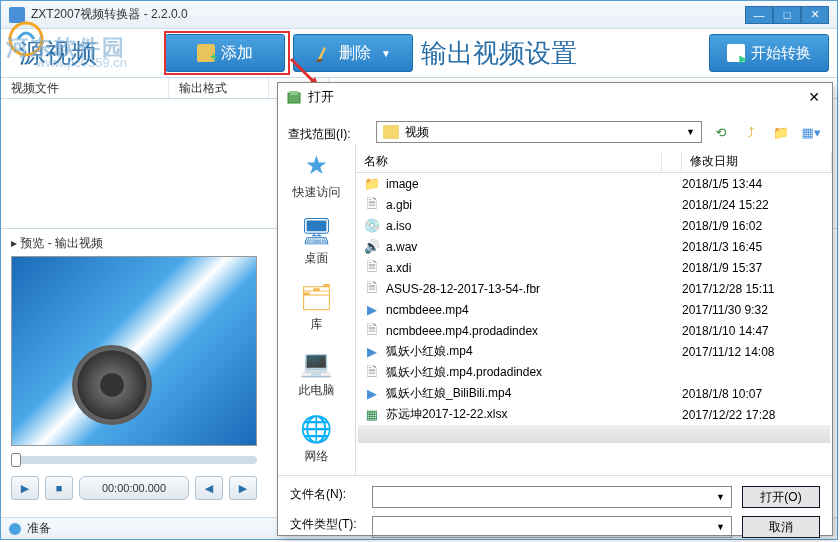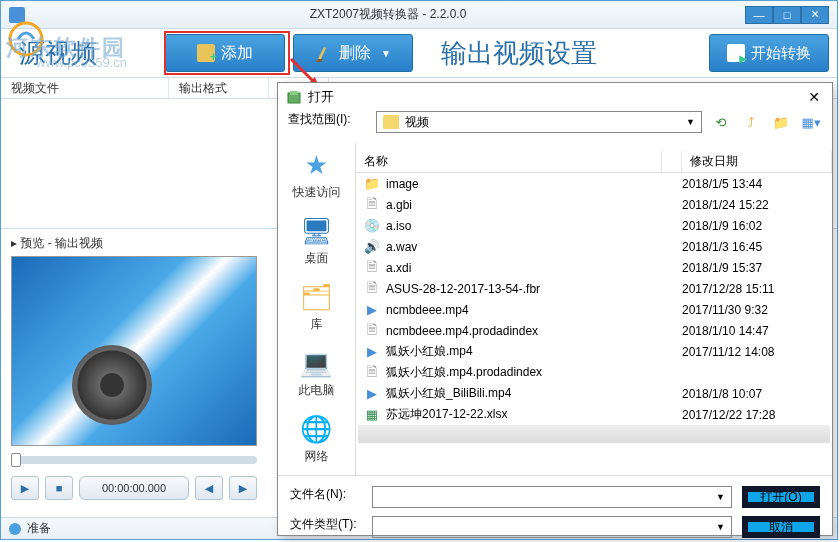--- a/index.html
+++ b/index.html
@@ -2,42 +2,42 @@
 <html><head>
 <meta charset="utf-8">
 <style>
 * { margin: 0; padding: 0; box-sizing: border-box; font-family: "Microsoft YaHei", SimSun, sans-serif; }
 body { width: 840px; height: 542px; position: relative; background: #fff; overflow: hidden; }
 
 
 .main-window { width: 838px; height: 540px; border: 1px solid #5a9fd4; background: #fff; position: absolute; }
 .title-bar { height: 28px; background: linear-gradient(#f5f9fc, #e8f0f7); display: flex; align-items: center; padding: 0 8px; border-bottom: 1px solid #c8dce9; }
 .title-bar .app-icon { width: 16px; height: 16px; background: #4a90d9; border-radius: 2px; margin-right: 6px; }
-.title-bar .title { font-size: 12px; color: #333; flex: 1; text-align: center; }
+.title-bar .title { font-size: 12px; color: #333; flex: 1; }
 .win-btns { display: flex; gap: 0; }
 .win-btn { width: 28px; height: 18px; display: flex; align-items: center; justify-content: center; font-size: 11px; cursor: pointer; background: #3b8ed0; color: #fff; border: 1px solid #2a6fa8; }
 .win-btn.close { background: #3b8ed0; }
 
 .watermark { position: absolute; top: 32px; left: 5px; font-size: 22px; color: rgba(120,170,210,0.6); z-index: 10; font-weight: bold; letter-spacing: 2px; }
 .watermark .url { position: absolute; top: 22px; left: 30px; font-size: 13px; color: rgba(140,180,215,0.6); font-weight: normal; letter-spacing: 0; }
 .logo-wm { position: absolute; top: 18px; left: 5px; width: 40px; height: 40px; z-index: 9; }
 
 
 .toolbar { height: 48px; background: #fff; display: flex; align-items: center; padding: 4px 8px; gap: 8px; }
 .src-label { width: 148px; height: 40px; font-size: 26px; color: #2a6fa8; font-family: KaiTi, serif; display: flex; align-items: center; padding-left: 10px; }
 .btn-add { width: 120px; height: 38px; background: linear-gradient(#4aa3e0, #2980c9); border: 1px solid #1a6fa8; border-radius: 3px; display: flex; align-items: center; justify-content: center; color: #fff; font-size: 16px; cursor: pointer; gap: 6px; }
 .btn-add .ico { width: 18px; height: 18px; background: #e8c45a; border-radius: 2px; position: relative; }
 .btn-add .ico::after { content: "+"; position: absolute; right: -2px; bottom: -2px; color: #3c8; font-weight: bold; font-size: 12px; }
 .red-box { position: absolute; top: 30px; left: 163px; width: 126px; height: 44px; border: 2px solid #e03030; z-index: 20; pointer-events: none; }
 .arrow { position: absolute; top: 56px; left: 288px; z-index: 20; }
 .arrow svg { width: 40px; height: 40px; }
 .btn-del { width: 120px; height: 38px; background: linear-gradient(#4aa3e0, #2980c9); border: 1px solid #1a6fa8; border-radius: 3px; display: flex; align-items: center; justify-content: center; color: #fff; font-size: 16px; cursor: pointer; gap: 6px; }
 .btn-del .ico { width: 18px; height: 18px; }
 .btn-del .dd { font-size: 10px; margin-left: 4px; }
-.out-label { margin-left: 20px; font-size: 26px; color: #2a6fa8; font-family: KaiTi, serif; flex: 1; }
+.out-label { font-size: 26px; color: #2a6fa8; font-family: KaiTi, serif; flex: 1; }
 .btn-start { width: 120px; height: 38px; background: linear-gradient(#4aa3e0, #2980c9); border: 1px solid #1a6fa8; border-radius: 3px; display: flex; align-items: center; justify-content: center; color: #fff; font-size: 15px; cursor: pointer; gap: 6px; }
 .btn-start .ico { width: 18px; height: 18px; background: #fff; border-radius: 2px; position: relative; }
 .btn-start .ico::after { content: "▶"; color: #3c8; font-size: 10px; position: absolute; right: -2px; bottom: -2px; }
 
 
 .cols { height: 22px; border-top: 1px solid #c8dce9; border-bottom: 1px solid #c8dce9; display: flex; align-items: center; font-size: 12px; color: #333; }
 .cols div { padding: 0 10px; border-right: 1px solid #e0e8ef; height: 100%; display: flex; align-items: center; }
 .col1 { width: 168px; }
 .col2 { width: 100px; }
 .col3 { width: 60px; }
@@ -62,21 +62,21 @@
 
 .status { position: absolute; bottom: 0; left: 0; right: 0; height: 22px; background: linear-gradient(#f5f9fc, #e8f0f7); border-top: 1px solid #c8dce9; display: flex; align-items: center; padding: 0 8px; font-size: 12px; color: #333; gap: 6px; }
 .status .dot { width: 12px; height: 12px; background: #4aa3e0; border-radius: 50%; }
 
 
 .open-dialog { position: absolute; top: 82px; left: 277px; width: 556px; height: 454px; background: #fff; border: 1px solid #888; box-shadow: 4px 4px 10px rgba(0,0,0,0.2); z-index: 30; }
 .od-title { height: 28px; display: flex; align-items: center; padding: 0 8px; font-size: 13px; }
 .od-title .ico { width: 16px; height: 16px; margin-right: 6px; }
 .od-title .t { flex: 1; }
 .od-title .x { width: 20px; height: 20px; display: flex; align-items: center; justify-content: center; cursor: pointer; font-size: 14px; }
-.od-look { height: 32px; display: flex; align-items: flex-start; padding: 0 10px; gap: 8px; font-size: 12px; }
+.od-look { height: 32px; display: flex; align-items: flex-end; padding: 0 10px; gap: 8px; font-size: 12px; }
 .od-look .lbl { width: 80px; }
 .od-look .combo { flex: 1; height: 22px; border: 1px solid #888; display: flex; align-items: center; padding: 0 6px; gap: 6px; }
 .od-look .combo .folder-ico { width: 16px; height: 14px; background: #f5d76e; border-radius: 1px; }
 .od-look .combo .dd { margin-left: auto; font-size: 9px; }
 .od-look .tbtn { width: 22px; height: 22px; display: flex; align-items: center; justify-content: center; cursor: pointer; font-size: 13px; }
 .od-body { display: flex; height: 332px; }
 .od-places { width: 78px; border-right: 1px solid #ddd; display: flex; flex-direction: column; align-items: center; padding-top: 6px; gap: 14px; font-size: 12px; color: #333; }
 .place { display: flex; flex-direction: column; align-items: center; gap: 3px; cursor: pointer; }
 .place .pi { width: 32px; height: 32px; display: flex; align-items: center; justify-content: center; font-size: 26px; }
 .od-files { flex: 1; display: flex; flex-direction: column; margin-top: 8px; }
@@ -89,21 +89,21 @@
 .frow { height: 21px; display: flex; align-items: center; padding-left: 8px; cursor: pointer; }
 .frow .fi { width: 16px; height: 16px; margin-right: 6px; display: flex; align-items: center; justify-content: center; font-size: 13px; }
 .frow .fn { flex: 1; }
 .frow .fd { width: 150px; }
 .od-list .scroll-shade { height: 18px; background: linear-gradient(#eee, #ddd); margin: 0 2px; }
 .od-bottom { border-top: 1px solid #ddd; padding: 10px 12px; display: flex; flex-direction: column; gap: 8px; font-size: 12px; }
 .od-row { display: flex; align-items: flex-start; gap: 10px; }
 .od-row .lbl { width: 72px; }
 .od-row .combo2 { flex: 1; height: 22px; border: 1px solid #888; display: flex; align-items: center; padding: 0 6px; }
 .od-row .combo2 .dd { margin-left: auto; font-size: 9px; }
-.od-row .btn { width: 78px; height: 22px; border: 6px solid #0f172a; background: #0ea5e9; display: flex; align-items: center; justify-content: center; cursor: pointer; }
+.od-row .btn { width: 78px; height: 22px; border: 1px solid #0f172a; background: #e5e5e5; display: flex; align-items: center; justify-content: center; cursor: pointer; }
 
 .folder-ico2 { color: #e8b84a; }
 .file-ico { color: #888; }
 .video-ico { color: #4a90d9; }
 .audio-ico { color: #4a90d9; }
 .xls-ico { color: #2a8a4a; }
 </style>
 </head>
 <body>
 

